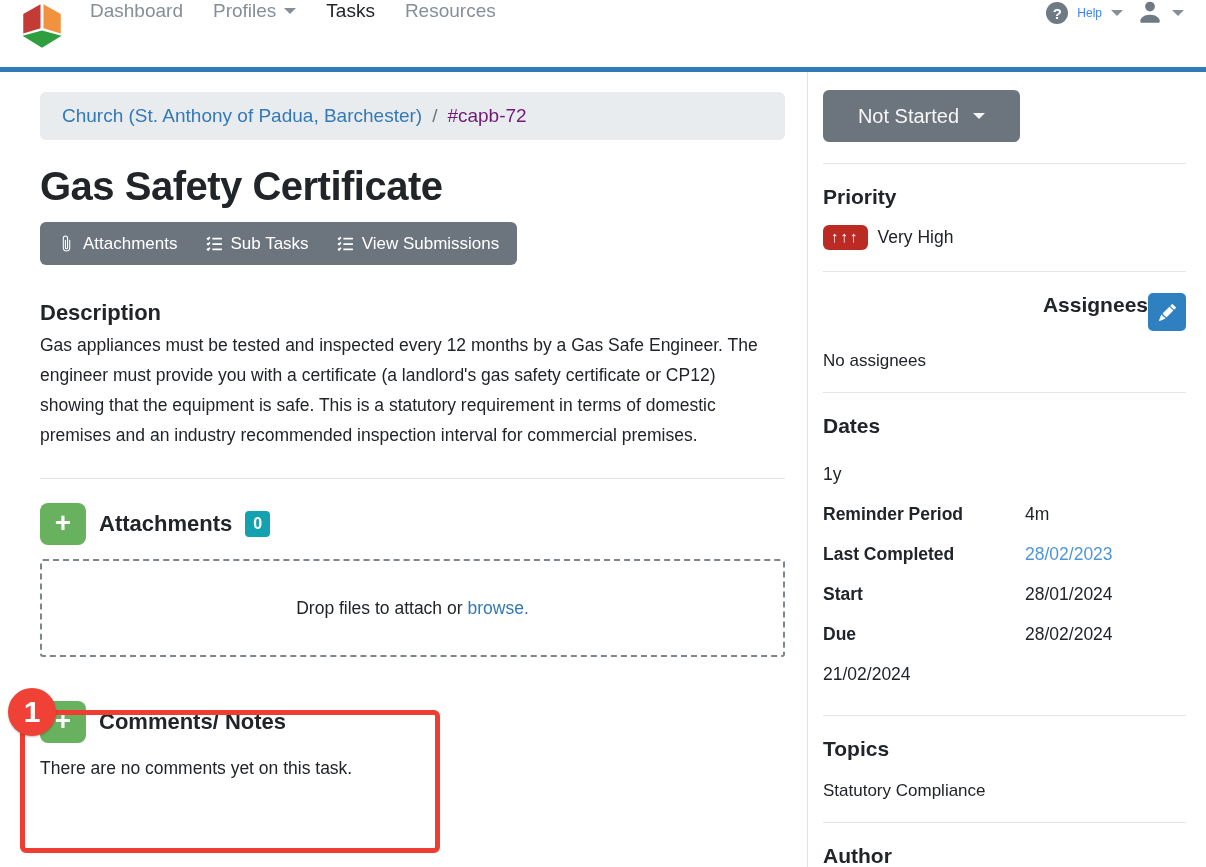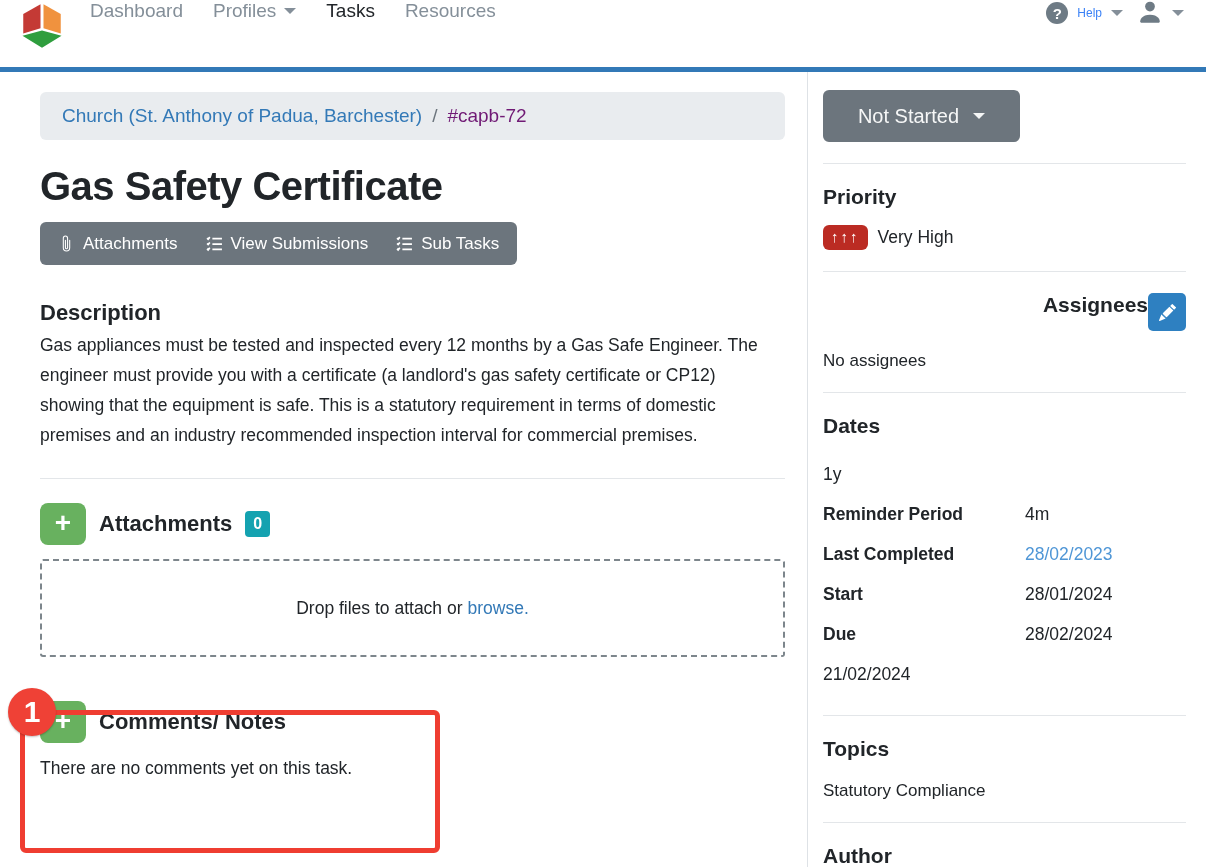--- a/index.html
+++ b/index.html
@@ -157,28 +157,28 @@
         <svg viewBox="0 0 16 16" style="stroke:none;">
           <path d="M4.5 3a2.5 2.5 0 0 1 5 0v9a1.5 1.5 0 0 1-3 0V5a.5.5 0 0 1 1 0v7a.5.5 0 0 0 1 0V3a1.5 1.5 0 1 0-3 0v9a2.5 2.5 0 0 0 5 0V5a.5.5 0 0 1 1 0v7a3.5 3.5 0 1 1-7 0z"></path>
         </svg>
         <span>Attachments</span>
       </button>
       <button class="toolbar-btn">
         <svg viewBox="0 0 16 16" fill="none" style="stroke-width:1.6;">
           <path d="M1 3l1 1 1.6-2M1 8l1 1 1.6-2M1 13l1 1 1.6-2"></path>
           <path d="M6 3.5h9M6 8.5h9M6 13.5h9"></path>
         </svg>
-        <span>View Submissions</span>
+        <span>Sub Tasks</span>
       </button>
       <button class="toolbar-btn">
         <svg viewBox="0 0 16 16" fill="none" style="stroke-width:1.6;">
           <path d="M1 3l1 1 1.6-2M1 8l1 1 1.6-2M1 13l1 1 1.6-2"></path>
           <path d="M6 3.5h9M6 8.5h9M6 13.5h9"></path>
         </svg>
-        <span>Sub Tasks</span>
+        <span>View Submissions</span>
       </button>
     </div>
 
     <h2 class="section-heading desc-heading">Description</h2>
     <p class="desc-text">Gas appliances must be tested and inspected every 12 months by a Gas Safe Engineer. The engineer must provide you with a certificate (a landlord's gas safety certificate or CP12) showing that the equipment is safe. This is a statutory requirement in terms of domestic premises and an industry recommended inspection interval for commercial premises.</p>
 
     <hr class="hr">
 
     <div class="attach-header">
       <button class="plus-btn">+</button>

